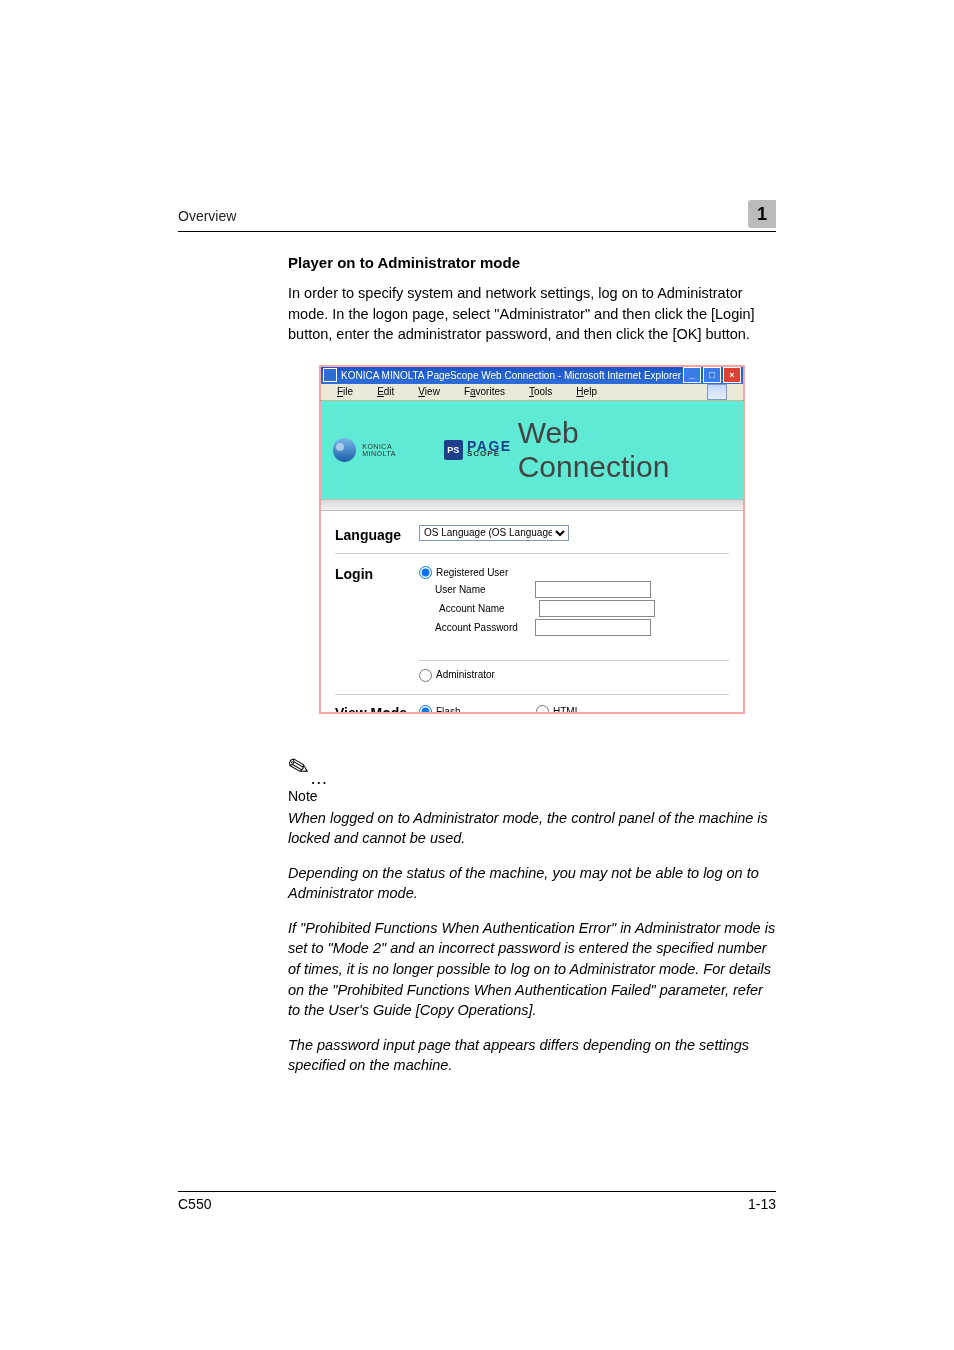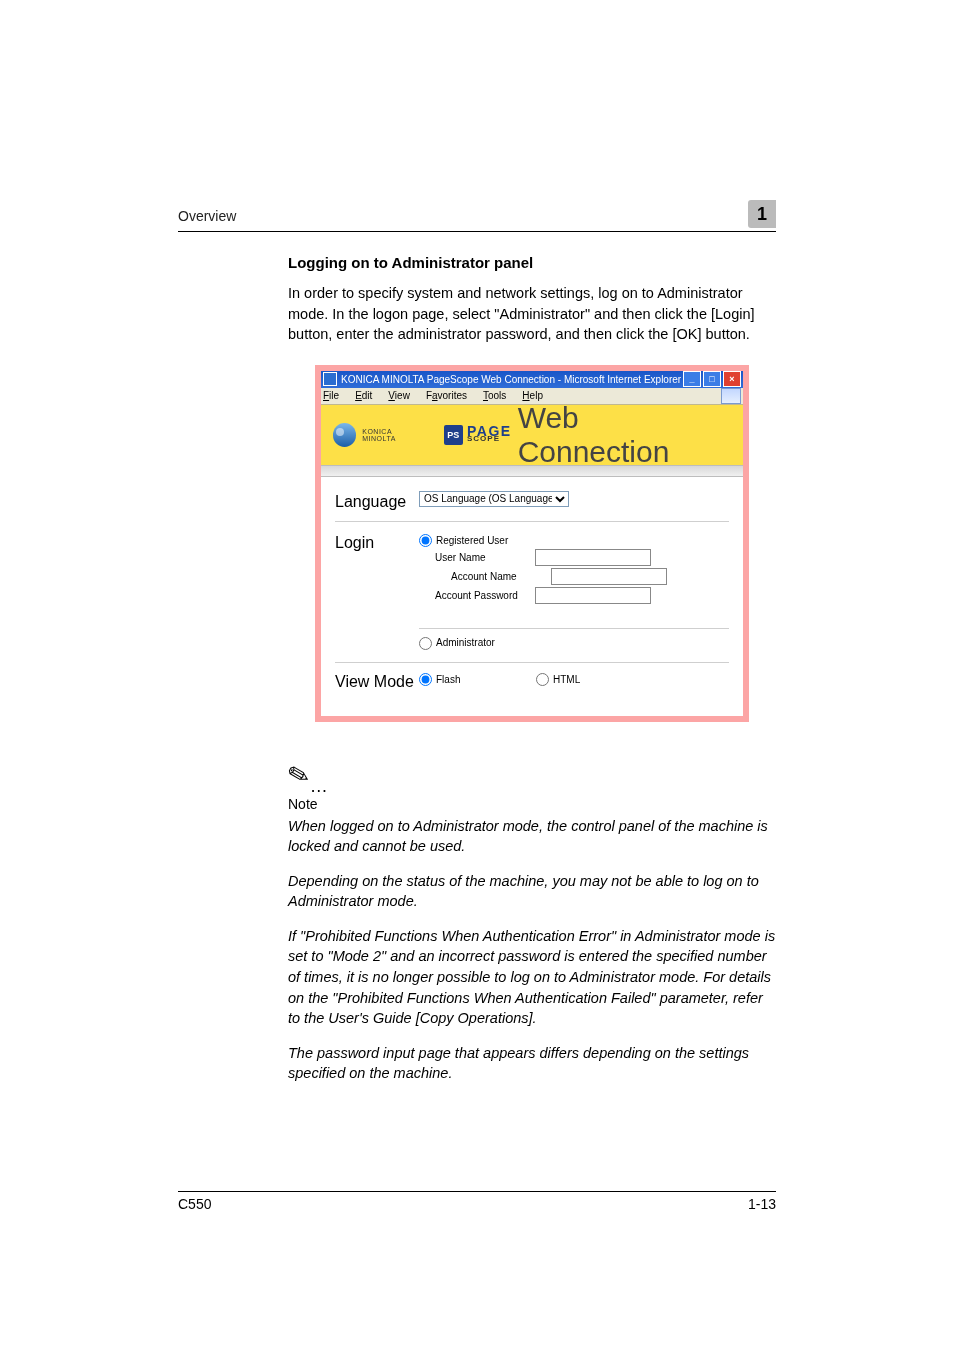--- a/index.html
+++ b/index.html
@@ -4,48 +4,48 @@
 <style>
   html,body{margin:0;padding:0;background:#fff;color:#000;font-family:"Helvetica Neue",Helvetica,Arial,sans-serif}
   .page{width:954px;height:1350px;margin:0 auto;position:relative;box-sizing:border-box;padding:200px 178px 0 178px}
   .runhead{display:flex;align-items:flex-end;justify-content:space-between;font-size:14px;color:#222;margin-bottom:3px}
   .runhead .ovlabel{padding-bottom:4px}
   .chapnum{background:#bbb;width:28px;height:28px;display:flex;align-items:center;justify-content:center;font-size:18px;font-weight:700;color:#000;border-top-left-radius:3px;border-bottom-left-radius:3px}
   .hr{border:none;border-top:1px solid #000;margin:0 0 22px 0}
   .indent{margin-left:110px;margin-right:0}
   .h3{font-weight:700;font-size:15px;margin:10px 0 12px 0}
   .body{font-size:14.5px;line-height:1.42}
-  .screenshot{border:6px solid #fca5a5;width:422px;height:345px;margin:20px auto 0 auto;position:relative;overflow:hidden;font-family:Tahoma,Geneva,sans-serif;font-size:10px;color:#000;background:#fff}
+  .screenshot{border:2px solid #fca5a5;width:422px;height:345px;margin:20px auto 0 auto;position:relative;overflow:hidden;font-family:Tahoma,Geneva,sans-serif;font-size:10px;color:#000;background:#fff}
   .titlebar{background:linear-gradient(#1a56c8,#2f6dd8);height:17px;display:flex;align-items:center;padding:0 2px;color:#fff;font-size:10px}
   .tb-icon{width:12px;height:12px;background:#2b6dd0;border:1px solid #fff;margin-right:4px}
   .tb-title{flex:1;white-space:nowrap;overflow:hidden}
   .tb-btn{width:16px;height:14px;margin-left:2px;display:flex;align-items:center;justify-content:center;font-size:9px;font-weight:700;border:1px solid #fff}
   .tb-min{background:#3b7de6}
   .tb-max{background:#3b7de6}
   .tb-close{background:#e04030}
-  .menubar{background:#ece9d8;height:16px;display:flex;align-items:center;gap:16px;padding:0 2px;font-size:10px;border-bottom:1px solid #c0b890}
+  .menubar{background:#ece9d8;height:16px;display:flex;align-items:center;gap:24px;padding:0 16px;font-size:10px;border-bottom:1px solid #c0b890}
   .menubar span u{text-decoration:underline}
   .ie-throbber{margin-left:auto;width:18px;height:14px;background:linear-gradient(#c3d7ff,#e5efff);border:1px solid #7a9ad0}
-  .banner{height:60px;background:#fde047;display:flex;align-items:center;padding:0 12px}
+  .banner{height:74px;background:#5eead4;display:flex;align-items:center;padding:12px 12px}
   .km-logo{display:flex;align-items:center;gap:6px}
   .km-globe{width:24px;height:24px;border-radius:50%;background:linear-gradient(#7bb7ea,#1b5ea8);position:relative}
   .km-globe::after{content:"";position:absolute;top:5px;left:3px;width:8px;height:8px;border-radius:50%;background:rgba(255,255,255,.5)}
   .km-brand{font-size:7px;letter-spacing:.5px;color:#333}
   .ps-logo{margin-left:18px;display:flex;align-items:center;gap:4px}
   .ps-badge{width:20px;height:20px;background:#1f3f8b;color:#fff;font-size:9px;font-weight:700;display:flex;align-items:center;justify-content:center;border-radius:2px}
   .ps-text{line-height:7px}
   .ps-page{font-size:14px;font-weight:800;letter-spacing:1.5px;color:#1f3f8b}
   .ps-scope{font-size:8px;font-weight:800;letter-spacing:1px;color:#333}
   .ps-wc{font-size:30px;color:#444;margin-left:2px;font-family:"Gill Sans","Trebuchet MS",sans-serif}
   .graybar{height:10px;background:linear-gradient(#d7d7d7,#f0f0f0);border-top:1px solid #bdbdbd;border-bottom:1px solid #bdbdbd}
   .form{padding:8px 14px 8px 14px}
   .frow{display:flex;align-items:flex-start;padding:6px 0;border-bottom:0}
   .frow + .frow{border-top:0}
   .frow.sep{border-bottom:1px solid #cfcfcf;margin-bottom:4px;padding-bottom:10px}
-  .flabel{width:84px;font-weight:400;font-size:16px;padding-top:2px}
+  .flabel{width:84px;font-weight:700;font-size:14px;padding-top:2px}
   .fbody{flex:1}
   .sel{font-size:10px;width:150px;height:16px;border:1px solid #7f9db9;background:#fff}
   .radio{margin:0 4px 0 0;vertical-align:middle}
   .fline{display:flex;align-items:center;margin:2px 0;font-size:10px}
   .fline .lbl{width:100px}
   .tin{width:110px;height:13px;border:1px solid #888;background:#fff}
   .admin-line{margin-top:24px;padding-top:8px;border-top:1px solid #cfcfcf;font-size:10px}
   .fp-badge{display:inline-block;width:60px;height:14px;background:#eee;border:1px solid #aaa;font-size:7px;text-align:center;line-height:7px;padding-top:1px;vertical-align:middle;margin-left:4px}
   .fp-badge .b1{color:#c00;font-weight:700}
   .fp-badge .b2{color:#555}
@@ -63,21 +63,21 @@
 
 <div class="page">
 
   <div class="runhead">
     <div class="ovlabel">Overview</div>
     <div class="chapnum">1</div>
   </div>
   <hr class="hr">
 
   <div class="indent">
-    <div class="h3">Logging on to Administrator panel</div>
+    <div class="h3">Player on to Administrator mode</div>
     <div class="body">In order to specify system and network settings, log on to Administrator mode. In the logon page, select "Administrator" and then click the [Login] button, enter the administrator password, and then click the [OK] button.</div>
 
     <div class="screenshot">
       <div class="titlebar">
         <div class="tb-icon"></div>
         <div class="tb-title">KONICA MINOLTA PageScope Web Connection - Microsoft Internet Explorer</div>
         <div class="tb-btn tb-min">_</div>
         <div class="tb-btn tb-max">□</div>
         <div class="tb-btn tb-close">×</div>
       </div>
@@ -121,21 +121,21 @@
           <div class="fbody">
             <div class="fline">
                 <input type="radio" class="radio" checked="" style="">
                 <span>Registered User</span>
               </div>
             <div class="fline">
                 <span class="lbl" style="margin-left:16px">User Name</span>
                 <input class="tin" type="text" style="">
               </div>
             <div class="fline">
-                <span class="lbl" style="margin-left:32px">Account Name</span>
+                <span class="lbl" style="margin-left:20px">Account Name</span>
                 <input class="tin" type="text" style="">
               </div>
             <div class="fline">
                 <span class="lbl" style="margin-left:16px">Account Password</span>
                 <input class="tin" type="password" style="">
               </div>
             <div class="admin-line"><input type="radio" class="radio" style=""><span>Administrator</span></div>
           </div>
         </div>
 

